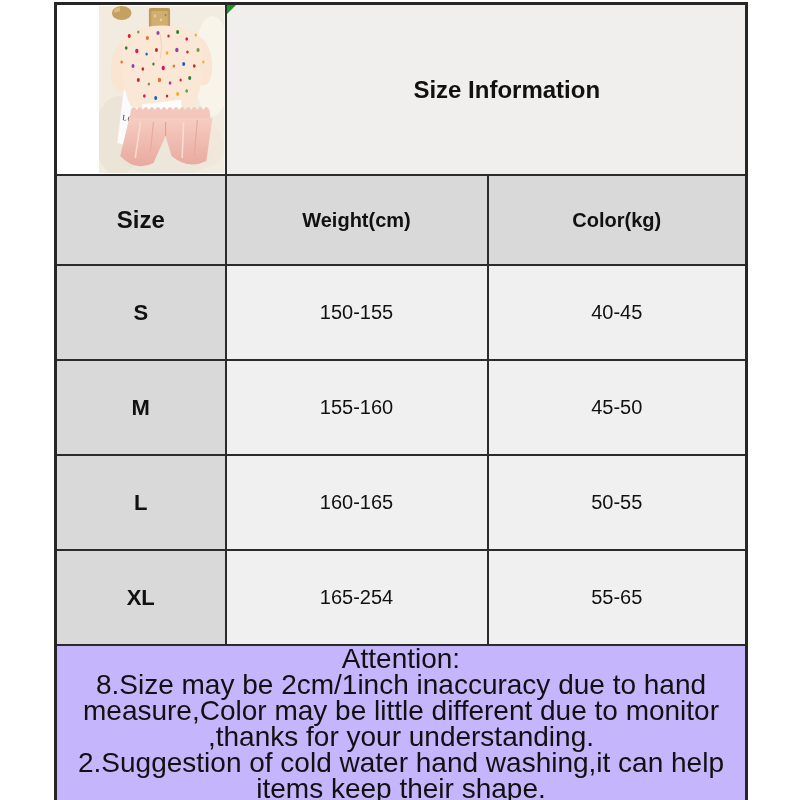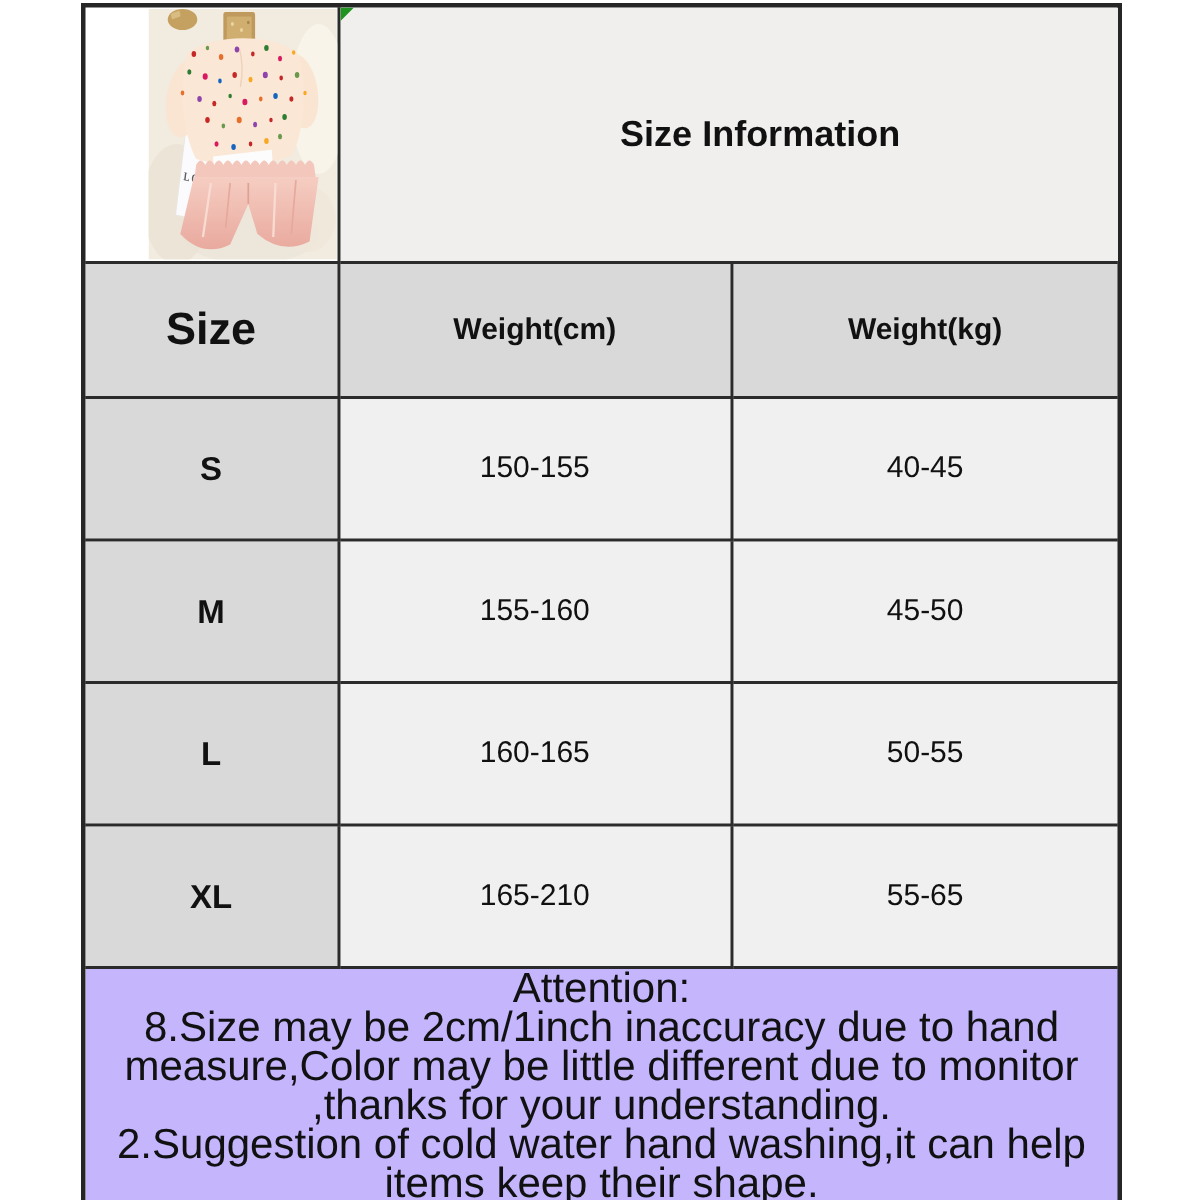--- a/index.html
+++ b/index.html
@@ -28,21 +28,21 @@
   .cell-title{
     background:#f0efee;position:relative;
     font-size:24px;font-weight:bold;letter-spacing:0px;
   }
   .corner-flag{
     position:absolute;top:0;left:0;width:0;height:0;
     border-top:9px solid #1f9220;border-right:9px solid transparent;
   }
 
   .cell-colhead{background:#d9d9d9;font-weight:bold;font-size:20px;}
-  .cell-colhead.first{font-size:30px;}
+  .cell-colhead.first{font-size:24px;}
   .cell-sizelabel{background:#d9d9d9;font-weight:bold;font-size:22px;}
   .cell-value{background:#f1f0f0;font-weight:normal;font-size:20px;}
 
   .cell-note{
     background:#c4b5fd;text-align:left;vertical-align:top;
     font-size:28px;line-height:26px;padding:3px 6px 0 4px;
   }
   .cell-note p{margin:0;}
 </style>
 </head>
@@ -149,41 +149,41 @@
         </td>
         <td class="cell-title" colspan="2">
           <span class="corner-flag"></span>
           <span>Size Information</span>
         </td>
       </tr>
 
       <tr class="row-head">
         <th class="cell-colhead first">Size</th>
         <th class="cell-colhead">Weight(cm)</th>
-        <th class="cell-colhead">Weight(kg)</th>
+        <th class="cell-colhead">Color(kg)</th>
       </tr>
 
       <tr class="row-data">
         <td class="cell-sizelabel">S</td>
         <td class="cell-value">150-155</td>
         <td class="cell-value">40-45</td>
       </tr>
       <tr class="row-data">
         <td class="cell-sizelabel">M</td>
         <td class="cell-value">155-160</td>
         <td class="cell-value">45-50</td>
       </tr>
       <tr class="row-data">
         <td class="cell-sizelabel">L</td>
         <td class="cell-value">160-165</td>
         <td class="cell-value">50-55</td>
       </tr>
       <tr class="row-data">
         <td class="cell-sizelabel">XL</td>
-        <td class="cell-value">165-210</td>
+        <td class="cell-value">165-254</td>
         <td class="cell-value">55-65</td>
       </tr>
 
       <tr class="row-note">
         <td class="cell-note" colspan="3">
           <p>Attention:</p>
           <p>8.Size may be 2cm/1inch inaccuracy due to hand measure,Color may be little different due to monitor ,thanks for your understanding.</p>
           <p>2.Suggestion of cold water hand washing,it can help items keep their shape.</p>
         </td>
       </tr>

